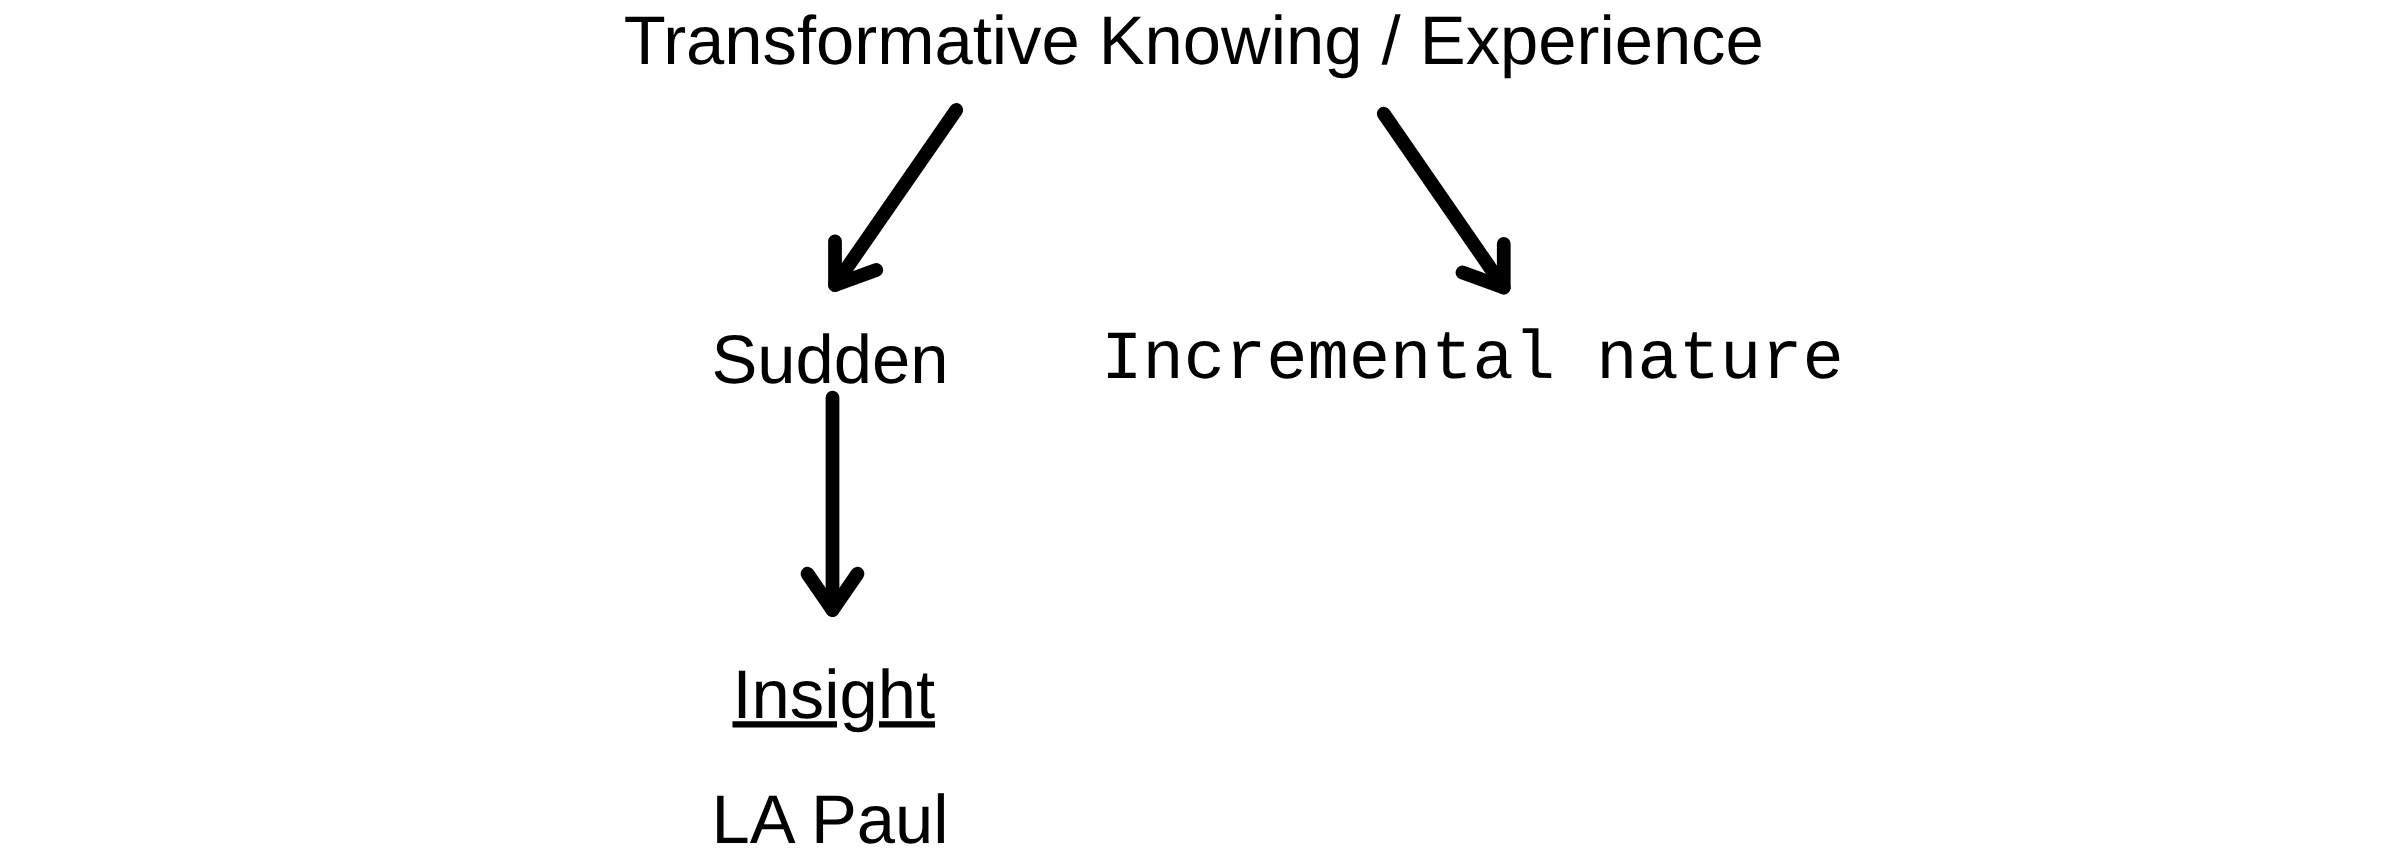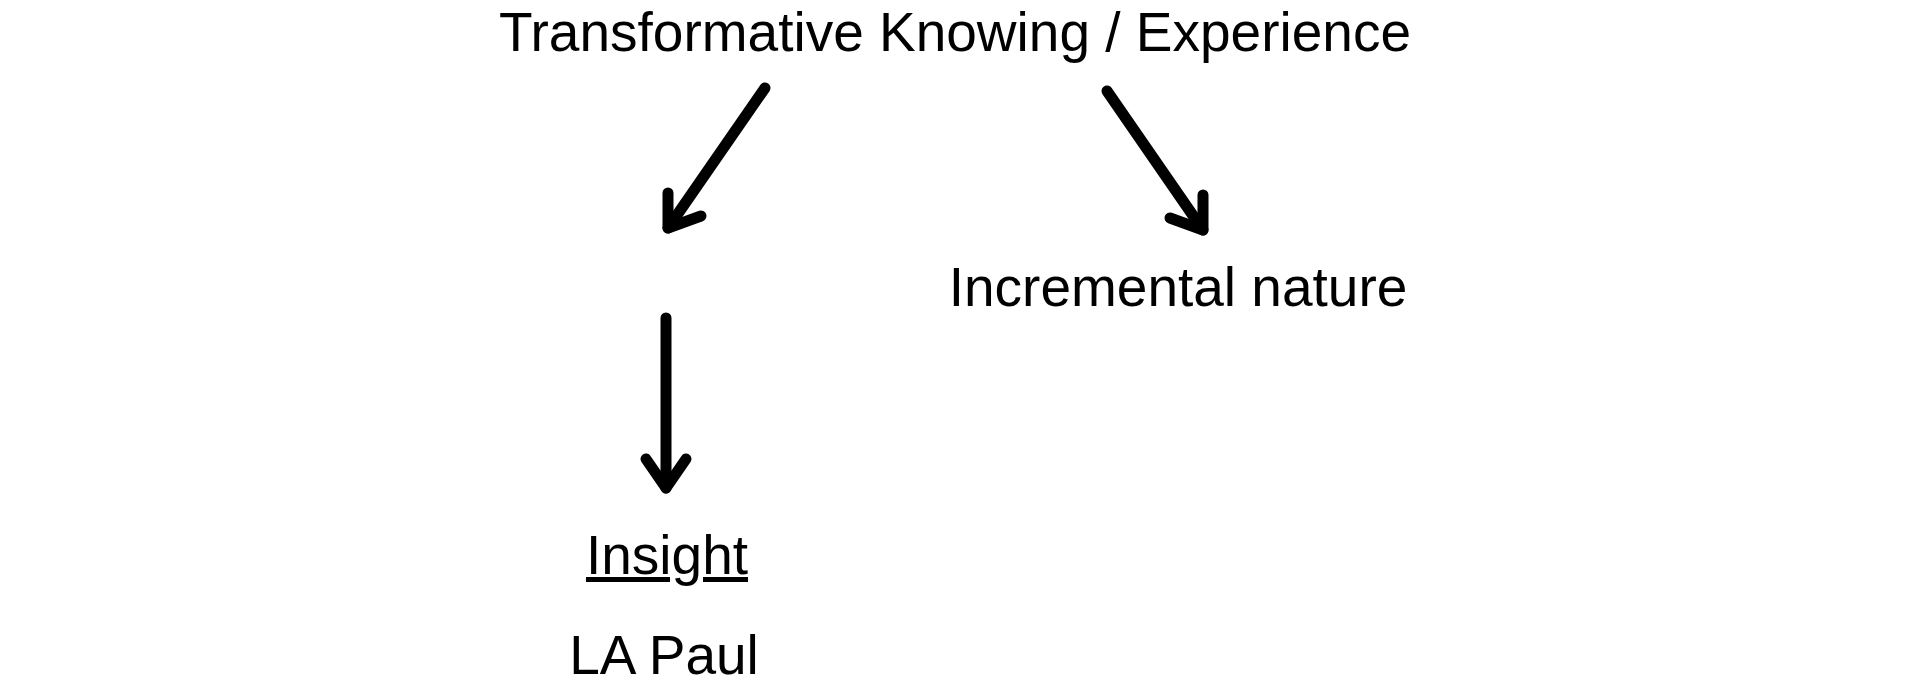--- a/index.html
+++ b/index.html
@@ -26,21 +26,21 @@
     position: absolute;
     transform: translateX(-50%);
     font-size: 55px;
     line-height: 1;
     color: #000000;
     white-space: nowrap;
     text-align: center;
   }
   .node-root        { left: 955px;  top: 5px;   }
   .node-sudden      { left: 664px;  top: 260px; }
-  .node-incremental { left: 1178px; top: 260px; }
+  .node-incremental { left: 1178px; top: 260px; font-family: Liberation Mono, monospace; }
   .node-insight     { left: 667px;  top: 528px; text-decoration: underline; }
   .node-lapaul      { left: 664px;  top: 628px; }
   svg.arrows {
     position: absolute;
     left: 0;
     top: 0;
   }
   svg.arrows path {
     fill: none;
     stroke: #000000;
@@ -67,20 +67,21 @@
     </g>
 
     <g>
       <path d="M666 318 L666 488"></path>
       <path d="M646 459 L666 488 L686 459"></path>
     </g>
   </svg>
 
   <div class="node node-root">Transformative Knowing / Experience</div>
 
+  <div class="node node-sudden">Sudden</div>
 
   <div class="node node-incremental">Incremental nature</div>
 
   <div class="node node-insight">Insight</div>
 
   <div class="node node-lapaul">LA Paul</div>
 
 </div>
 
 </body></html>

